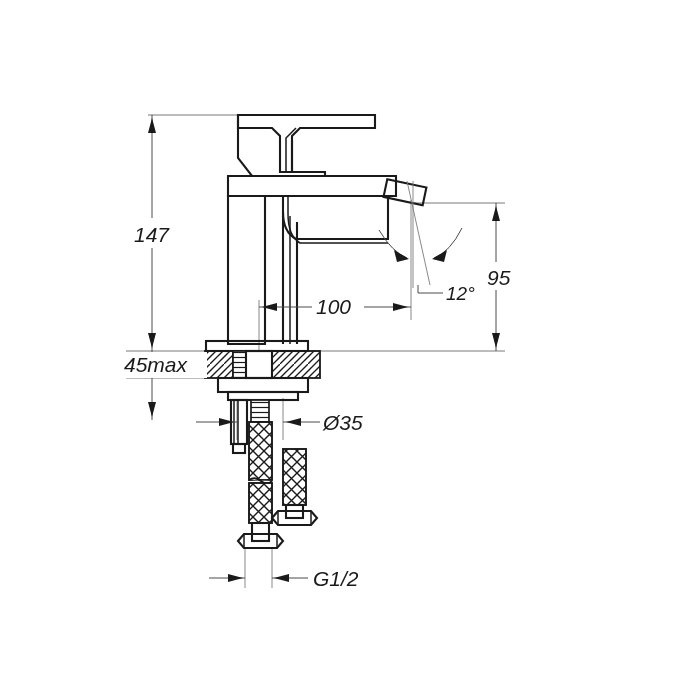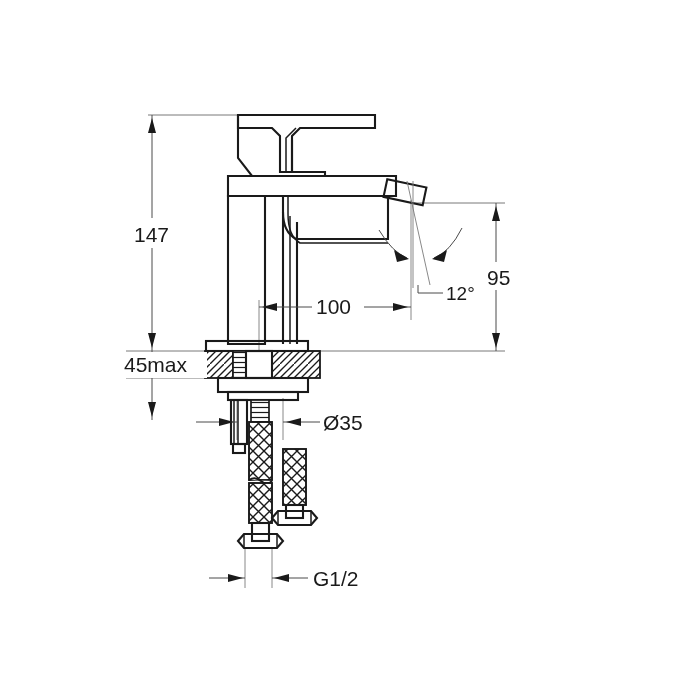--- a/index.html
+++ b/index.html
@@ -11,20 +11,21 @@
     width: 700px;
     height: 700px;
     overflow: hidden;
     font-family: "Liberation Sans", sans-serif;
   }
   #drawing-root {
     position: relative;
     width: 700px;
     height: 700px;
     background: #ffffff;
+    font-style: italic;
   }
   svg#tech-drawing {
     display: block;
     width: 700px;
     height: 700px;
   }
   .dim-text {
     font-family: "Liberation Sans", sans-serif;
     font-size: 21px;
     fill: #1a1a1a;

